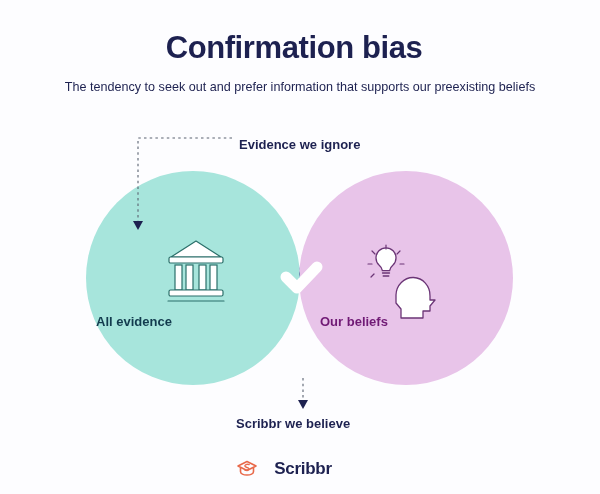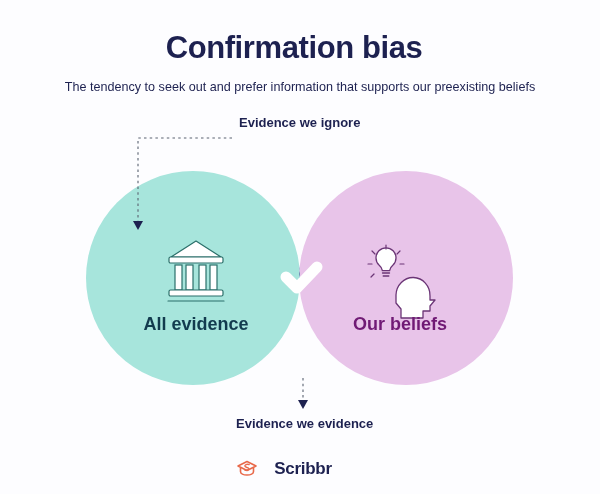--- a/index.html
+++ b/index.html
@@ -53,29 +53,28 @@
   .venn-svg { display: block; }
 
   
   .callout {
     position: absolute;
     font-size: 13px;
     font-weight: bold;
     color: #1d2150;
     white-space: nowrap;
   }
-  .callout-top { left: 239px; top: 115px; }
+  .callout-top { left: 239px; top: 137px; }
   .callout-bottom { left: 236px; top: 416px; }
 
   
   .circle-label {
     position: absolute;
-    font-size: 18px;
-    font-weight: bold;
-    text-align: center;
+    font-size: 13px;
+    font-weight: bold;
     white-space: nowrap;
   }
   .label-left {
     left: 96px; top: 314px; width: 200px;
     color: #123b4e;
   }
   .label-right {
     left: 320px; top: 314px; width: 160px;
     color: #701a75;
   }
@@ -180,21 +179,21 @@
       <path d="M133 221 L143 221 L138 230 Z" fill="#1d2150"></path>
 
       <g stroke="#5a6270" stroke-width="1.1" stroke-dasharray="2.5 3.2" fill="none">
         <path d="M303 378 L303 400"></path>
       </g>
       <path d="M298 400 L308 400 L303 409 Z" fill="#1d2150"></path>
     </svg>
   </div>
 
   <div class="callout callout-top">Evidence we ignore</div>
-  <div class="callout callout-bottom">Evidence we evidence</div>
+  <div class="callout callout-bottom">Scribbr we believe</div>
 
   <div class="circle-label label-left">All evidence</div>
   <div class="circle-label label-right">Our beliefs</div>
 
   <div class="logo">
     <svg class="logo-mark" width="22" height="20" viewBox="0 0 22 20" xmlns="http://www.w3.org/2000/svg">
       <path d="M11 2.5 L20 7 L11 11.5 L2 7 Z" fill="none" stroke="#e8694a" stroke-width="1.6" stroke-linejoin="round"></path>
       <path d="M4.5 9.2 v3.2 c0 2.2 3 3.6 6.5 3.6 s6.5 -1.4 6.5 -3.6 v-3.2" fill="none" stroke="#e8694a" stroke-width="1.6" stroke-linecap="round" stroke-linejoin="round"></path>
       <path d="M13.2 5.6 c-2.4 -0.8 -4.6 0.2 -4.3 1.6 c0.3 1.4 3.6 1.1 4 2.4 c0.3 1.2 -1.8 2.1 -4 1.4" fill="none" stroke="#e8694a" stroke-width="1.4" stroke-linecap="round"></path>
     </svg>

